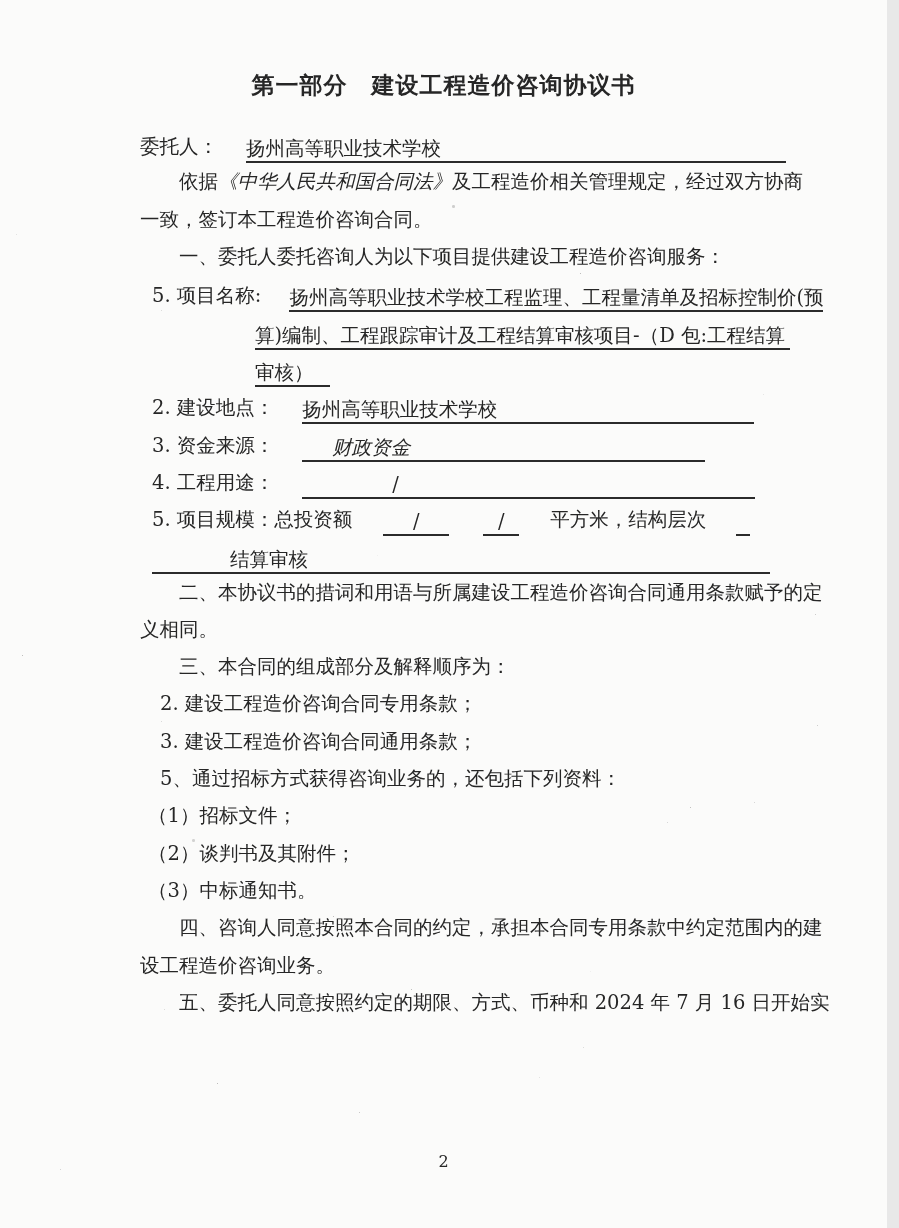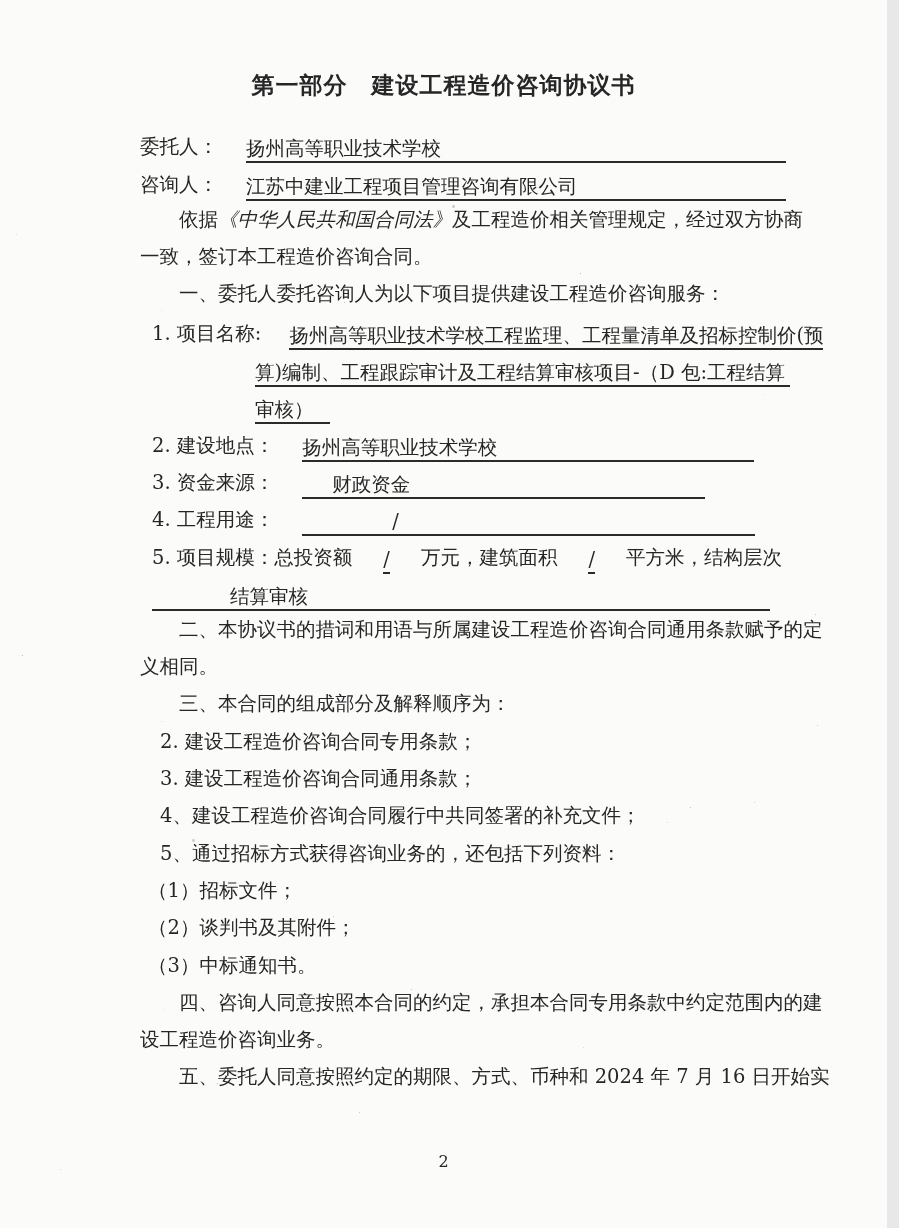--- a/index.html
+++ b/index.html
@@ -41,21 +41,21 @@
   .pl12{padding-left:12px;}
   .pl20{padding-left:20px;}
   .pl8{padding-left:8px;}
   .ind115{padding-left:115px;}
   .mr4{margin-right:4px;}
   .mr20{margin-right:20px;}
   .mr36{margin-right:36px;}
   .mr35{margin-right:35px;}
   .mr85{margin-right:85px;}
   .pr16{padding-right:16px;}
-  .ti30{text-indent:30px;}
+  .ti30{text-indent:30px;font-style:italic;}
   .ti90{text-indent:90px;}
   .ti78{text-indent:78px;}
   .ub{border-bottom:2px solid var(--line);height:31px;display:inline-block;text-align:center;}
   .w66{width:66px;margin:0 3px;}
   .w36{width:36px;margin:0 3px;}
   .w14{width:14px;margin-left:2px;}
   .law{font-style:italic;text-align:center;}
   .pageno{
     position:absolute;top:1152px;left:0;width:100%;
     text-align:center;font-size:16px;
@@ -69,32 +69,28 @@
 
   <h1 class="title">第一部分　建设工程造价咨询协议书</h1>
 
   <div class="content">
 
     <div class="line fline">
       <span>委托人：</span>
       <span class="ul fill mr4">扬州高等职业技术学校</span>
     </div>
 
-    <div class="line fline">
-      <span>咨询人：</span>
-      <span class="ul fill mr4">江苏中建业工程项目管理咨询有限公司</span>
-    </div>
 
     <div class="line tline ind2em"><span>依据</span><span class="law">《中华人民共和国合同法》</span><span>及工程造价相关管理规定，经过双方协商</span></div>
     <div class="line tline">一致，签订本工程造价咨询合同。</div>
 
     <div class="line tline ind2em">一、委托人委托咨询人为以下项目提供建设工程造价咨询服务：</div>
 
     <div class="line fline pl12">
-      <span>1. 项目名称:</span>
+      <span>5. 项目名称:</span>
       <span class="ul fill">扬州高等职业技术学校工程监理、工程量清单及招标控制价(预</span>
     </div>
     <div class="line fline ind115">
       <span class="ul fill">算)编制、工程跟踪审计及工程结算审核项目-（D 包:工程结算</span>
     </div>
     <div class="line fline ind115">
       <span class="ul pr16">审核）</span>
     </div>
 
     <div class="line fline pl12">
@@ -108,37 +104,35 @@
     </div>
 
     <div class="line fline pl12">
       <span>4. 工程用途：</span>
       <span class="ul fill mr35 ti90">/</span>
     </div>
 
     <div class="line fline pl12">
       <span>5. 项目规模：总投资额</span>
       <span class="ub w66">/</span>
-      <span>万元，建筑面积</span>
       <span class="ub w36">/</span>
       <span>平方米，结构层次</span>
       <span class="ub w14"></span>
     </div>
 
     <div class="line fline pl12">
       <span class="ul fill mr20 ti78">结算审核</span>
     </div>
 
     <div class="line tline ind2em">二、本协议书的措词和用语与所属建设工程造价咨询合同通用条款赋予的定</div>
     <div class="line tline">义相同。</div>
 
     <div class="line tline ind2em">三、本合同的组成部分及解释顺序为：</div>
     <div class="line tline pl20">2. 建设工程造价咨询合同专用条款；</div>
     <div class="line tline pl20">3. 建设工程造价咨询合同通用条款；</div>
-    <div class="line tline pl20">4、建设工程造价咨询合同履行中共同签署的补充文件；</div>
     <div class="line tline pl20">5、通过招标方式获得咨询业务的，还包括下列资料：</div>
     <div class="line tline pl8">（1）招标文件；</div>
     <div class="line tline pl8">（2）谈判书及其附件；</div>
     <div class="line tline pl8">（3）中标通知书。</div>
 
     <div class="line tline ind2em">四、咨询人同意按照本合同的约定，承担本合同专用条款中约定范围内的建</div>
     <div class="line tline">设工程造价咨询业务。</div>
 
     <div class="line tline ind2em">五、委托人同意按照约定的期限、方式、币种和 2024 年 7 月 16 日开始实</div>
 

